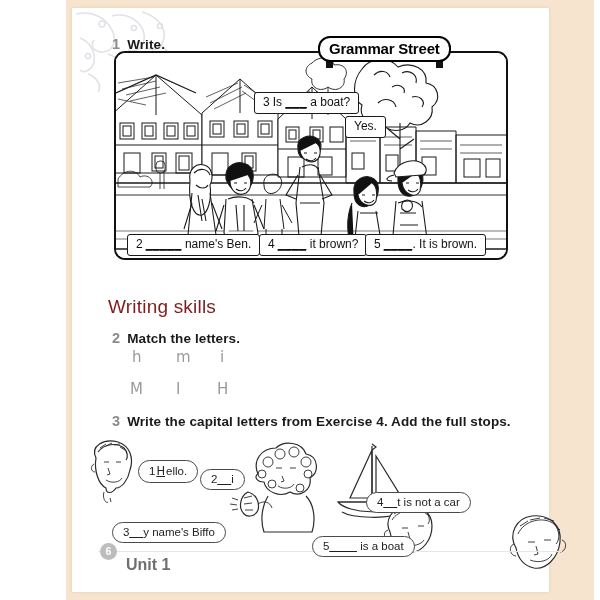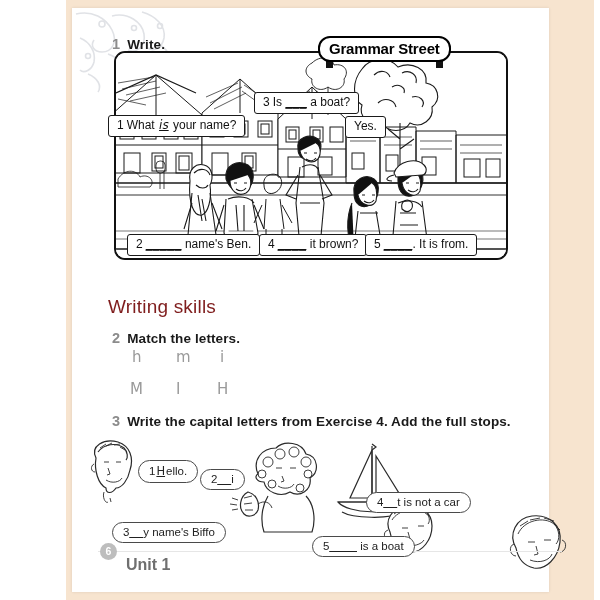--- a/index.html
+++ b/index.html
@@ -366,25 +366,20 @@
               <path d="M280 148 L276 194 M306 148 L312 194"></path>
               <path d="M282 150 C 292 146, 302 148, 306 154"></path>
               <path d="M284 160 L300 160 M284 172 L302 172"></path>
 
               <path d="M286 156 C 284 148, 292 144, 296 150 C 298 156, 292 162, 286 156 Z"></path>
             </g>
           </g>
         </svg>
       </div>
 
-      <div class="bub" style="left:36px; top:107px;">
-        <span class="n">1</span><span>What</span>
-        <span class="hand">is</span>
-        <span>your name?</span>
-      </div>
 
       <div class="bub" style="left:182px; top:84px;">
         <span class="n">3</span><span>Is</span>
         <span class="blank">___</span>
         <span>a boat?</span>
       </div>
 
       <div class="bub" style="left:273px; top:108px;">
         <span>Yes.</span>
       </div>
@@ -393,21 +388,21 @@
         <span class="n">2</span><span class="blank">_____</span>
         <span>name's Ben.</span>
       </div>
 
       <div class="bub" style="left:187px; top:226px;">
         <span class="n">4</span><span class="blank">____</span>
         <span>it brown?</span>
       </div>
 
       <div class="bub" style="left:293px; top:226px;">
-        <span class="n">5</span><span class="blank">____</span><span>. It is from.</span>
+        <span class="n">5</span><span class="blank">____</span><span>. It is brown.</span>
       </div>
 
       <div class="section-title" style="left:36px; top:288px;">Writing skills</div>
 
       <div class="ex-head" style="left:40px; top:322px;">
         <span class="ex-num">2</span><span>Match the letters.</span>
       </div>
 
       <div class="letter" style="left:60px; top:340px;">h</div>
       <div class="letter" style="left:104px; top:340px;">m</div>

